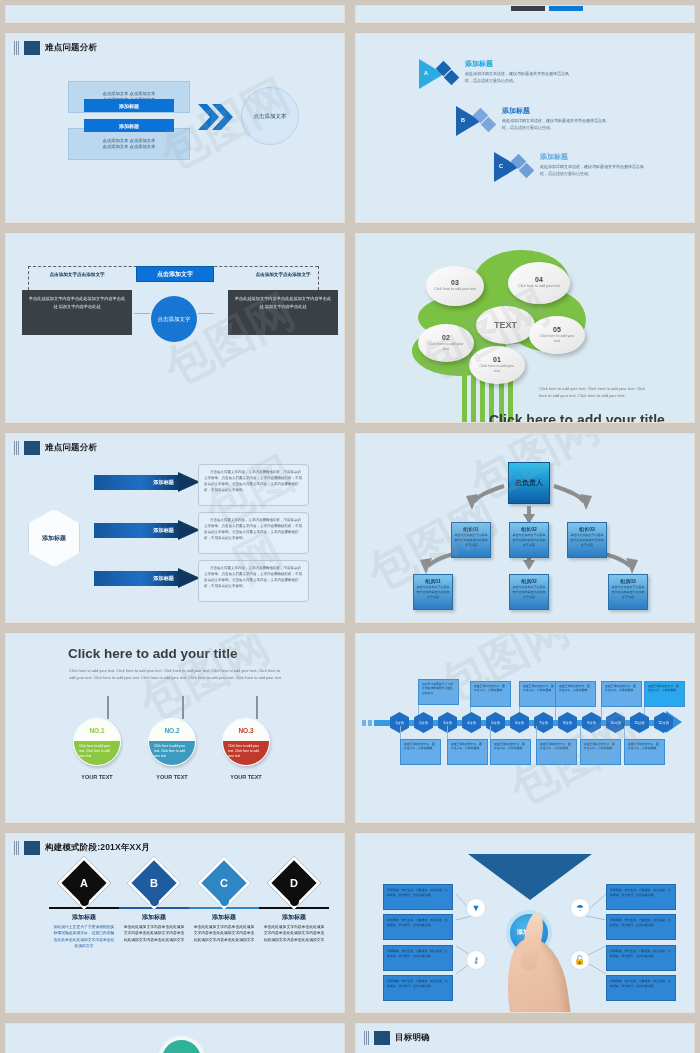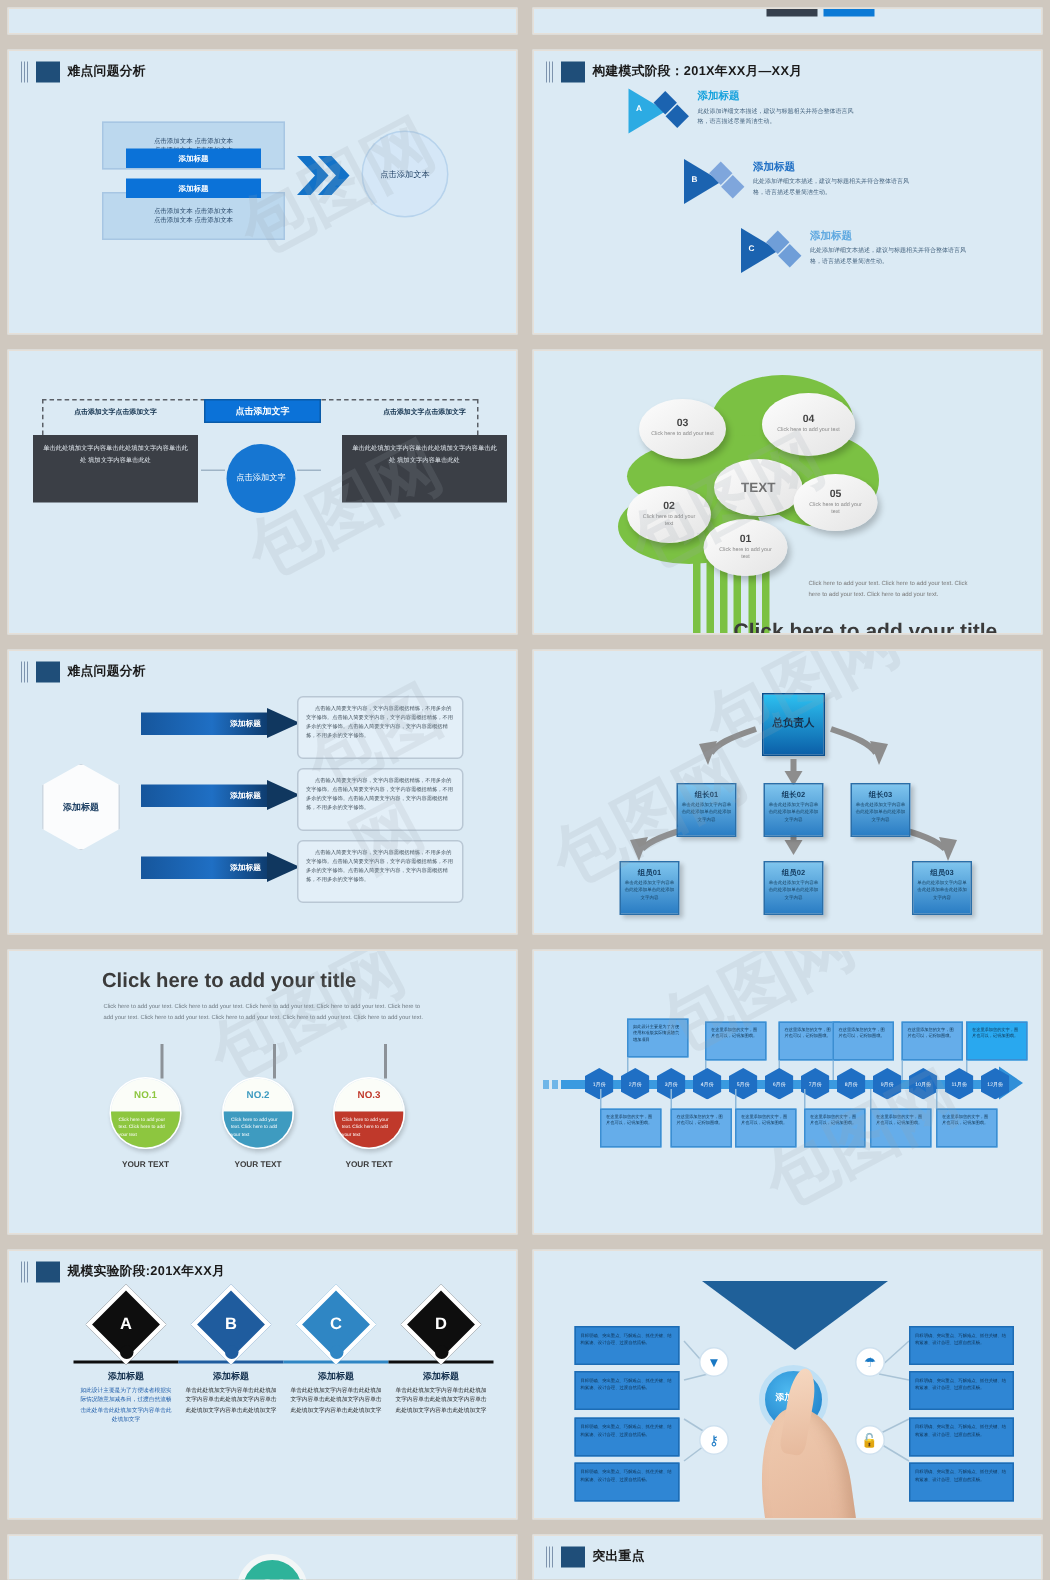--- a/index.html
+++ b/index.html
@@ -316,25 +316,20 @@
             <polygon points="14,0 23,0 35,13 23,26 14,26 26,13" fill="#1272c8"></polygon>
           </svg>
         </div>
         <div class="circ">点击添加文本</div>
       </div>
     </div>
   </div>
 
   <div class="cell" style="height:200px">
     <div class="slide s2">
-      <div class="shdr">
-        <div class="stripes"></div>
-        <div class="sq"></div>
-        <div class="txt">构建模式阶段：201X年XX月—XX月</div>
-      </div>
       <div class="row r0">
         <div class="mark">
           <div class="tri" style="border-left:25px solid #2cabe3"></div>
           <div class="dia d1" style="background:#1b63b0"></div>
           <div class="dia d2" style="background:#1b63b0"></div>
           <div class="lbl">A</div>
         </div>
         <div>
           <div class="tt" style="color:#17a2dd">添加标题</div>
           <div class="dd">此处添加详细文本描述，建议与标题相关并符合整体语言风格，语言描述尽量简洁生动。</div>
@@ -601,21 +596,21 @@
       <div class="leg" style="left:268px;top:92px;height:13px"></div>
       <div class="cbox" style="left:268px;top:105px">在这里添加您的文字，图片也可以，记得加图哦。</div>
     </div>
   </div>
 
   <div class="cell" style="height:190px">
     <div class="slide s9">
       <div class="shdr">
         <div class="stripes"></div>
         <div class="sq"></div>
-        <div class="txt">规模实验阶段:201X年XX月</div>
+        <div class="txt">构建模式阶段:201X年XX月</div>
       </div>
 
       <div class="col" style="left:43px">
         <div class="dmd" style="background:#0e0e0e;border:3px solid #ffffff">
           <span>A</span>
         </div>
         <div class="dot" style="background:#0e0e0e"></div>
         <div class="rule" style="background:#0e0e0e"></div>
         <div class="ct">添加标题</div>
         <div class="cp" style="color:#1b5aa8">如此设计主要是为了方便读者根据实际情况随意加减条目，过渡自然流畅击此处单击此处填加文字内容单击此处填加文字</div>
@@ -693,18 +688,18 @@
   <div class="cell">
     <div class="slide s11">
       <div class="gcirc">01</div>
     </div>
   </div>
   <div class="cell">
     <div class="slide s12">
       <div class="shdr">
         <div class="stripes"></div>
         <div class="sq"></div>
-        <div class="txt">突出重点</div>
+        <div class="txt">目标明确</div>
       </div>
     </div>
   </div>
 
 </div>
 
 </body></html>

